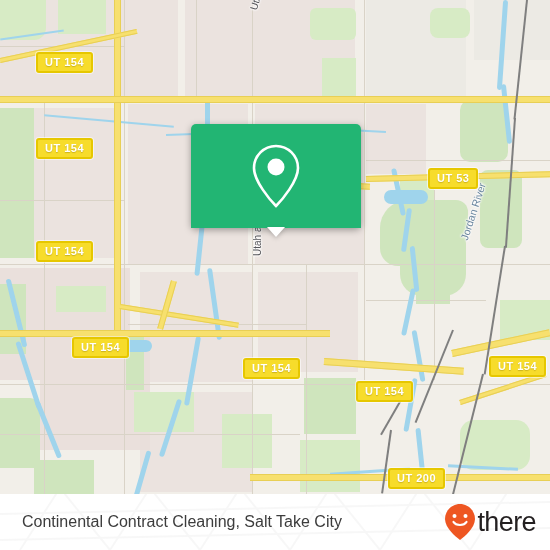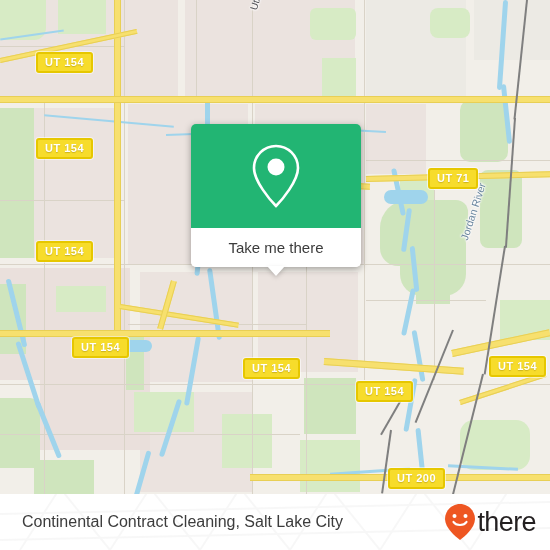--- a/index.html
+++ b/index.html
@@ -246,48 +246,45 @@
       </div>
 
     <div id="shield-layer">
         <div class="shield" style="left: 36px; top: 52px;">UT 154</div>
         <div class="shield" style="left: 36px; top: 138px;">UT 154</div>
         <div class="shield" style="left: 36px; top: 241px;">UT 154</div>
         <div class="shield" style="left: 72px; top: 337px;">UT 154</div>
         <div class="shield" style="left: 243px; top: 358px;">UT 154</div>
         <div class="shield" style="left: 356px; top: 381px;">UT 154</div>
         <div class="shield" style="left: 489px; top: 356px;">UT 154</div>
-        <div class="shield" style="left: 428px; top: 168px;">UT 71</div>
+        <div class="shield" style="left: 428px; top: 168px;">UT 53</div>
         <div class="shield" style="left: 388px; top: 468px;">UT 200</div>
       </div>
 
     <div id="popup">
       <div id="popup-top" style="background: rgb(34, 181, 115);">
         <svg width="52" height="66" viewBox="0 0 52 66">
           <path d="M26 3 C13.8 3 4 12.8 4 25 C4 38 20 57 26 63 C32 57 48 38 48 25 C48 12.8 38.2 3 26 3 Z" fill="none" stroke="#ffffff" stroke-width="2.6"></path>
           <circle cx="26" cy="24" r="8.5" fill="#ffffff"></circle>
         </svg>
-      </div>
-      <div id="popup-bottom">
-        <span>Take me there</span>
       </div>
       <div id="popup-tail"></div>
     </div>
 
   </div>
 
   <div id="footer">
     <svg id="footer-watermark" viewBox="0 0 550 56" preserveAspectRatio="none">
       <g stroke="#f0f0f0" stroke-width="2" fill="none">
         <path d="M20 56 L60 -6 L110 56 L150 -6 L200 56 L240 -6 L290 56 L330 -6 L380 56 L420 -6 L470 56 L510 -6"></path>
         <path d="M0 20 L550 8"></path>
         <path d="M0 46 L550 34"></path>
       </g>
     </svg>
-    <div id="footer-title">Continental Contract Cleaning, Salt Lake City</div>
+    <div id="footer-title">Continental Contract Cleaning, Salt Take City</div>
     <div id="logo">
       <svg width="30" height="36" viewBox="0 0 30 36">
         <path d="M15 0 C6.7 0 0 6.7 0 15 C0 24 11 33 15 36 C19 33 30 24 30 15 C30 6.7 23.3 0 15 0 Z" fill="#ee5622"></path>
         <circle cx="9.5" cy="12" r="2" fill="#ffffff"></circle>
         <circle cx="20.5" cy="12" r="2" fill="#ffffff"></circle>
         <path d="M8.5 18 C11 22 19 22 21.5 18" stroke="#ffffff" stroke-width="2.2" fill="none" stroke-linecap="round"></path>
       </svg>
       <span id="logo-text">there</span>
     </div>
   </div>

